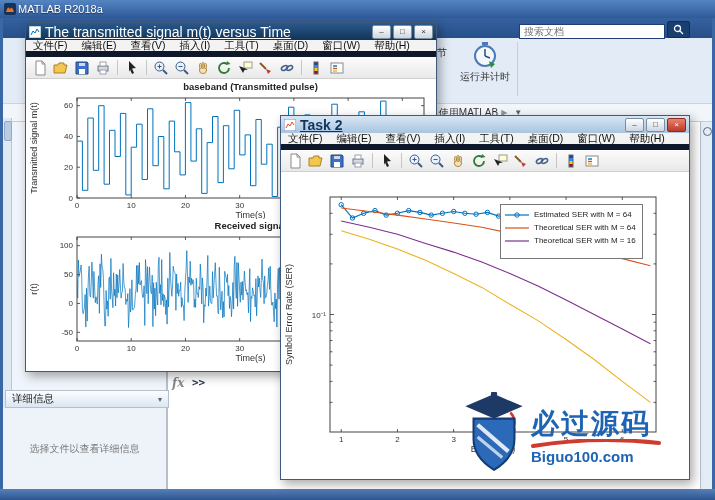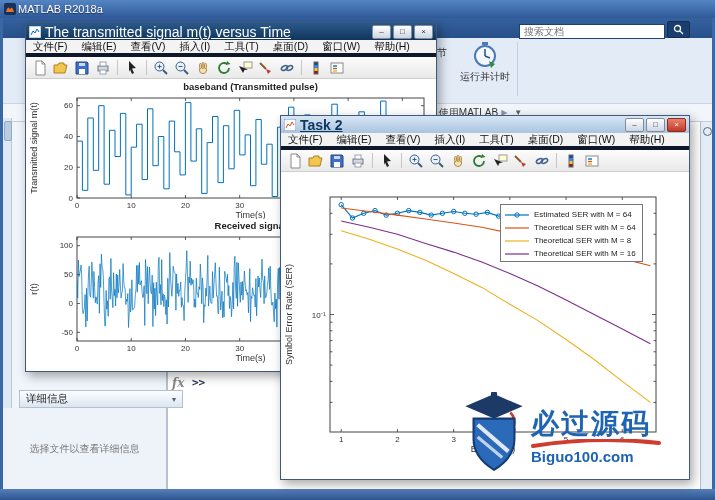--- a/index.html
+++ b/index.html
@@ -19,47 +19,47 @@
   .ribbon-item{position:absolute;display:flex;align-items:center;gap:3px;font-size:10px;color:#333;}
   .ribbon-bigitem{position:absolute;width:52px;text-align:center;font-size:10px;color:#333;}
   .ribbon-sep{position:absolute;width:1px;height:54px;background:#c3cfdd;top:44px;}
   .breadcrumb{position:absolute;left:3px;top:104px;width:709px;height:18px;background:#f2f5f9;border-bottom:1px solid #c5cdd8;box-sizing:border-box;display:flex;align-items:center;font-size:10px;color:#333;z-index:1;}
   .bc-btn{color:#7a8694;font-size:9px;padding:0 3px;}
   .bc-sep{color:#8a94a2;font-size:8px;padding:0 3px;}
   .bc-caret{color:#55606e;font-size:8px;padding:0 4px;}
   .leftstrip{position:absolute;left:3px;top:118px;width:9px;height:371px;background:#dfe9f4;border-right:1px solid #b9c6d8;box-sizing:border-box;z-index:1;}
   .leftstrip .tabmark{position:absolute;left:1px;top:3px;width:6px;height:18px;background:#b9cce2;border:1px solid #93a9c4;border-radius:2px;}
   .leftpanelbg{position:absolute;left:12px;top:122px;width:155px;height:367px;background:#f0f5fb;border-right:1px solid #b6c0cc;box-sizing:border-box;z-index:1;}
-  .details-header{position:absolute;left:19px;top:390px;width:164px;height:18px;background:linear-gradient(#fbfdff,#dce6f1);border:1px solid #b6c0cc;box-sizing:border-box;display:flex;align-items:center;font-size:10.5px;color:#222;padding:0 6px;z-index:2;}
+  .details-header{position:absolute;left:5px;top:390px;width:164px;height:18px;background:linear-gradient(#fbfdff,#dce6f1);border:1px solid #b6c0cc;box-sizing:border-box;display:flex;align-items:center;font-size:10.5px;color:#222;padding:0 6px;z-index:2;}
   .details-body{position:absolute;left:3px;top:408px;width:164px;height:81px;background:#eef3fa;border-right:1px solid #b6c0cc;box-sizing:border-box;display:flex;align-items:center;justify-content:center;font-size:10px;color:#777;text-align:center;z-index:2;}
   .cmdwin{position:absolute;left:167px;top:122px;width:533px;height:367px;background:#fff;border-left:1px solid #b6c0cc;box-sizing:border-box;z-index:1;}
   .fx{position:absolute;left:4px;top:254px;font-family:"DejaVu Serif",serif;font-style:italic;font-weight:bold;font-size:12px;color:#888;}
   .prompt{position:absolute;left:24px;top:254px;font-family:"DejaVu Sans Mono",monospace;font-weight:bold;font-size:11px;color:#2a3a55;}
   .ministrip{position:absolute;left:700px;top:122px;width:12px;height:367px;background:#e4ecf6;border-left:1px solid #b6c0cc;box-sizing:border-box;z-index:1;}
   .ministrip .dockicon{position:absolute;left:2px;top:5px;width:7px;height:7px;border:1px solid #5a6b82;border-radius:50%;}
   
   .figwin{position:absolute;background:#fff;border:1px solid #40587a;box-shadow:3px 4px 10px rgba(0,0,0,.35);box-sizing:border-box;}
   .fig1{left:25px;top:22px;width:412px;height:350px;z-index:10;}
   .fig2{left:280px;top:115px;width:410px;height:365px;z-index:20;}
   .figtitle{height:17px;display:flex;align-items:center;gap:4px;padding:0 3px;box-sizing:border-box;}
   .fig1 .figtitle{background:linear-gradient(#29598c,#113459);color:#fff;}
   .fig2 .figtitle{background:linear-gradient(#d8e6f5,#a9c4e0);color:#11365c;}
   .figtitle .ft{flex:1;font-size:14px;white-space:nowrap;overflow:hidden;text-decoration:underline;}
   .wbtns{display:flex;gap:2px;}
   .wbtn{width:17px;height:12px;font-size:8px;line-height:11px;text-align:center;border:1px solid #7d8da0;background:linear-gradient(#ffffff,#cdd6e2);color:#333;border-radius:2px;}
   .wbtn.red{background:linear-gradient(#e9826d,#c0392b);color:#fff;border-color:#8d2b1d;}
-  .menubar{height:17px;background:#f3f3f3;border-bottom:4px solid #0f172a;display:flex;align-items:center;font-size:10.5px;color:#111;box-sizing:border-box;}
+  .menubar{height:17px;background:#f3f3f3;border-bottom:6px solid #0f172a;display:flex;align-items:center;font-size:10.5px;color:#111;box-sizing:border-box;}
   .menu-item{padding:0 7px;white-space:nowrap;}
   .toolbar{height:22px;background:linear-gradient(#fcfcfc,#e9e9e9);border-bottom:1px solid #cfcfcf;display:flex;align-items:center;padding:0 4px;gap:1px;box-sizing:border-box;}
   .tbicon{width:20px;height:18px;display:flex;align-items:center;justify-content:center;}
   .tbsep{width:1px;height:15px;background:#c6c6c6;margin:0 3px;}
   .figcontent{position:absolute;left:0;right:0;top:56px;bottom:0;background:#fff;overflow:hidden;}
   svg.chart{position:absolute;left:0;}
   
-  .legend{position:absolute;left:219px;top:32px;background:#fff;border:1px solid #777;padding:3px 6px 1px 3px;z-index:5;}
+  .legend{position:absolute;left:219px;top:32px;background:#fff;border:1px solid #777;padding:3px 6px 11px 3px;z-index:5;}
   .lrow{display:flex;align-items:center;gap:4px;height:13px;font-size:8px;color:#222;white-space:nowrap;}
   
   .watermark{position:absolute;left:463px;top:392px;width:200px;height:90px;z-index:50;display:flex;gap:6px;}
   .wm-text{display:flex;flex-direction:column;justify-content:center;}
   .wm-name{font-size:28px;font-weight:bold;color:#1d64b4;letter-spacing:2px;line-height:30px;}
   .wm-site{font-size:15px;font-weight:bold;color:#1d64b4;line-height:18px;}
 </style>
 </head>
 <body>
 
@@ -581,26 +581,20 @@
             <span>Estimated SER with M = 64</span>
           </div>
           <div class="lrow">
             <svg width="26" height="10">
               <line x1="1" y1="5" x2="25" y2="5" stroke="#D95319" stroke-width="1.2"></line>
             </svg>
             <span>Theoretical SER with M = 64</span>
           </div>
           <div class="lrow">
             <svg width="26" height="10">
-              <line x1="1" y1="5" x2="25" y2="5" stroke="#EDB120" stroke-width="1.2"></line>
-            </svg>
-            <span>Theoretical SER with M = 8</span>
-          </div>
-          <div class="lrow">
-            <svg width="26" height="10">
               <line x1="1" y1="5" x2="25" y2="5" stroke="#7E2F8E" stroke-width="1.2"></line>
             </svg>
             <span>Theoretical SER with M = 16</span>
           </div>
         </div>
     </div>
   </div>
 
   <div class="watermark">
     <svg width="62" height="86" viewBox="0 0 60 84">

